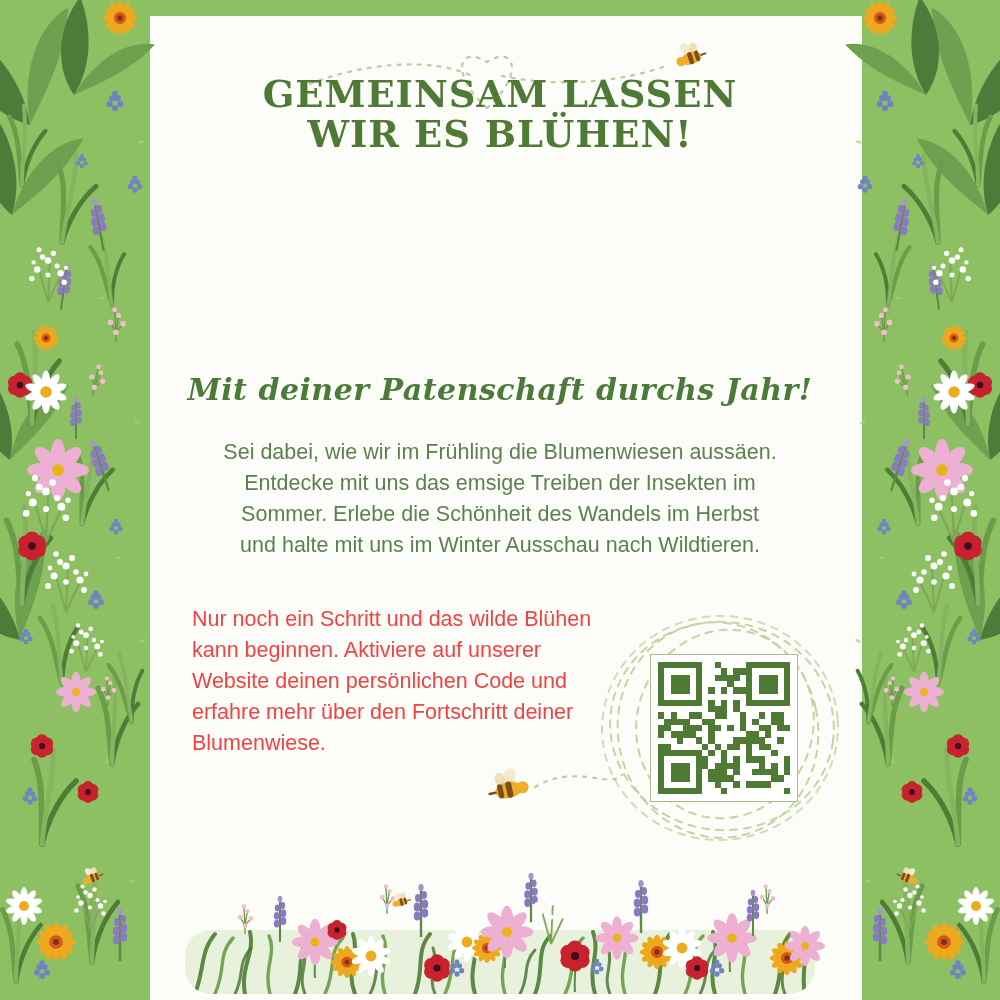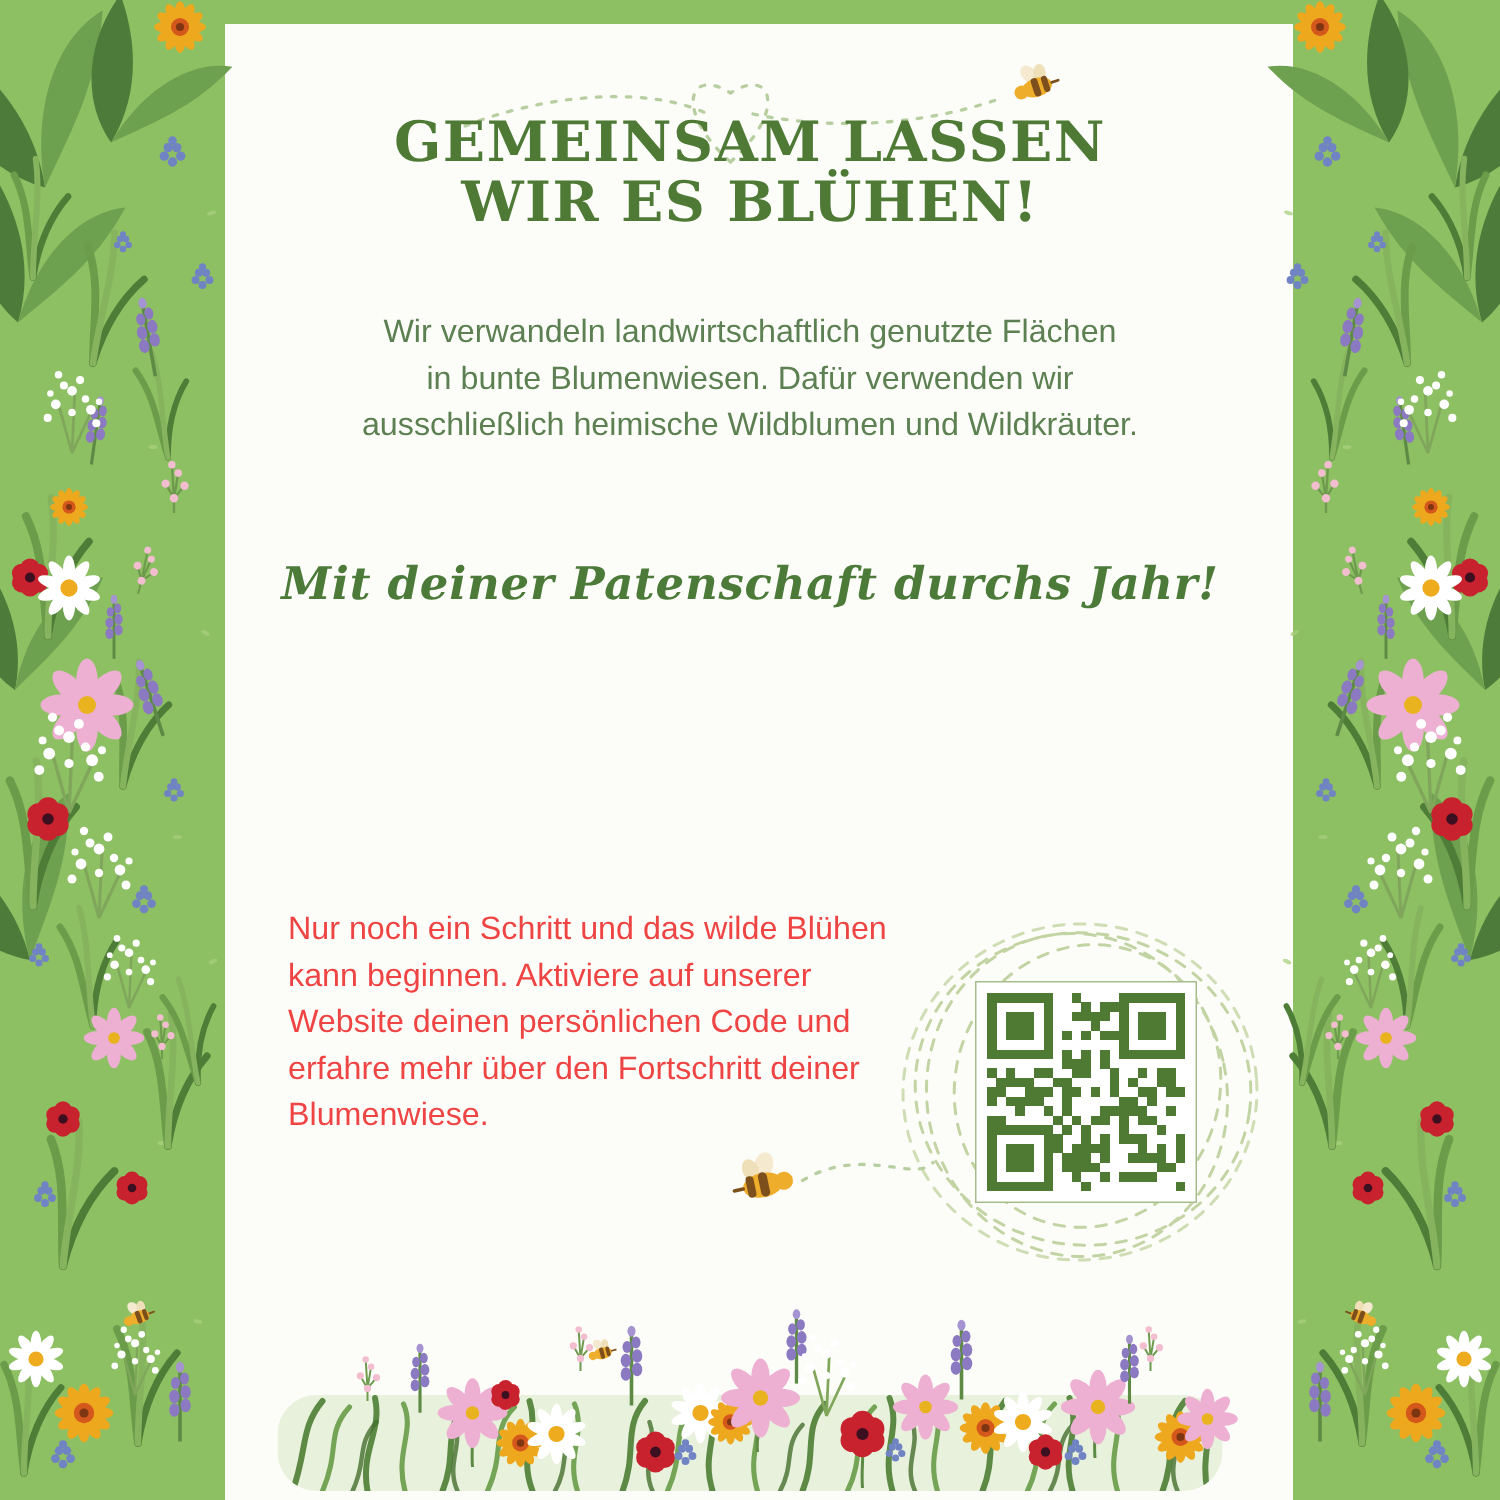--- a/index.html
+++ b/index.html
@@ -246,25 +246,26 @@
         <path d="M352 60 C410 72 470 66 516 50"></path>
       </g>
       <use href="#g-bee" transform="translate(540 42) scale(1.15) rotate(-18)"></use>
     </svg>
 
     <div class="abs title">
       <div>GEMEINSAM LASSEN</div>
       <div>WIR ES BLÜHEN!</div>
     </div>
 
-    <p class="abs para" style="top:190px">Wir verwandeln landwirtschaftlich genutzte Flächen
-in bunte Blumenwiesen. Dafür verwenden wir
-ausschließlich heimische Wildblumen und Wildkräuter.</p>
 
     <h2 class="abs script" style="top:356px">Mit deiner Patenschaft durchs Jahr!</h2>
+    <p class="abs para" style="top:421px">Sei dabei, wie wir im Frühling die Blumenwiesen aussäen.
+Entdecke mit uns das emsige Treiben der Insekten im
+Sommer. Erlebe die Schönheit des Wandels im Herbst
+und halte mit uns im Winter Ausschau nach Wildtieren.</p>
 
     <p class="abs act-body">Nur noch ein Schritt und das wilde Blühen
 kann beginnen. Aktiviere auf unserer
 Website deinen persönlichen Code und
 erfahre mehr über den Fortschritt deiner
 Blumenwiese.</p>
 
     <svg class="abs qr-rings" viewBox="0 0 264 264">
       <g fill="none" stroke="#c3d4a4" stroke-width="2" stroke-dasharray="7 7" stroke-linecap="round">
         <ellipse cx="132" cy="130" rx="112" ry="104" transform="rotate(8 132 130)"></ellipse>

